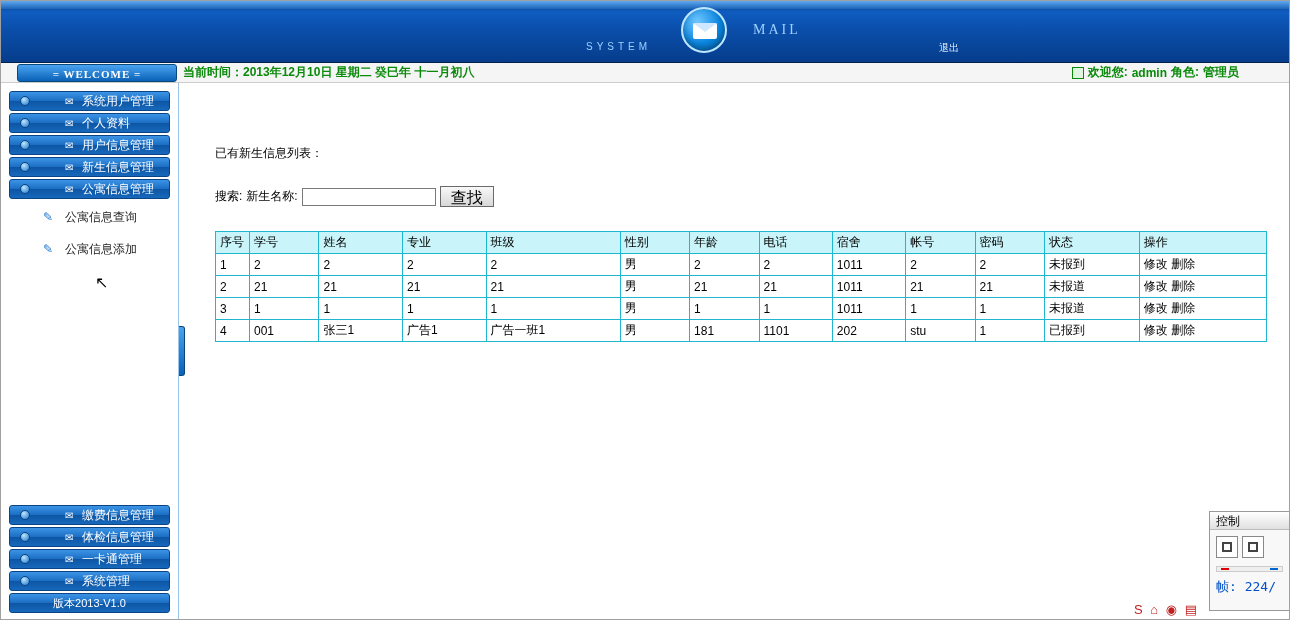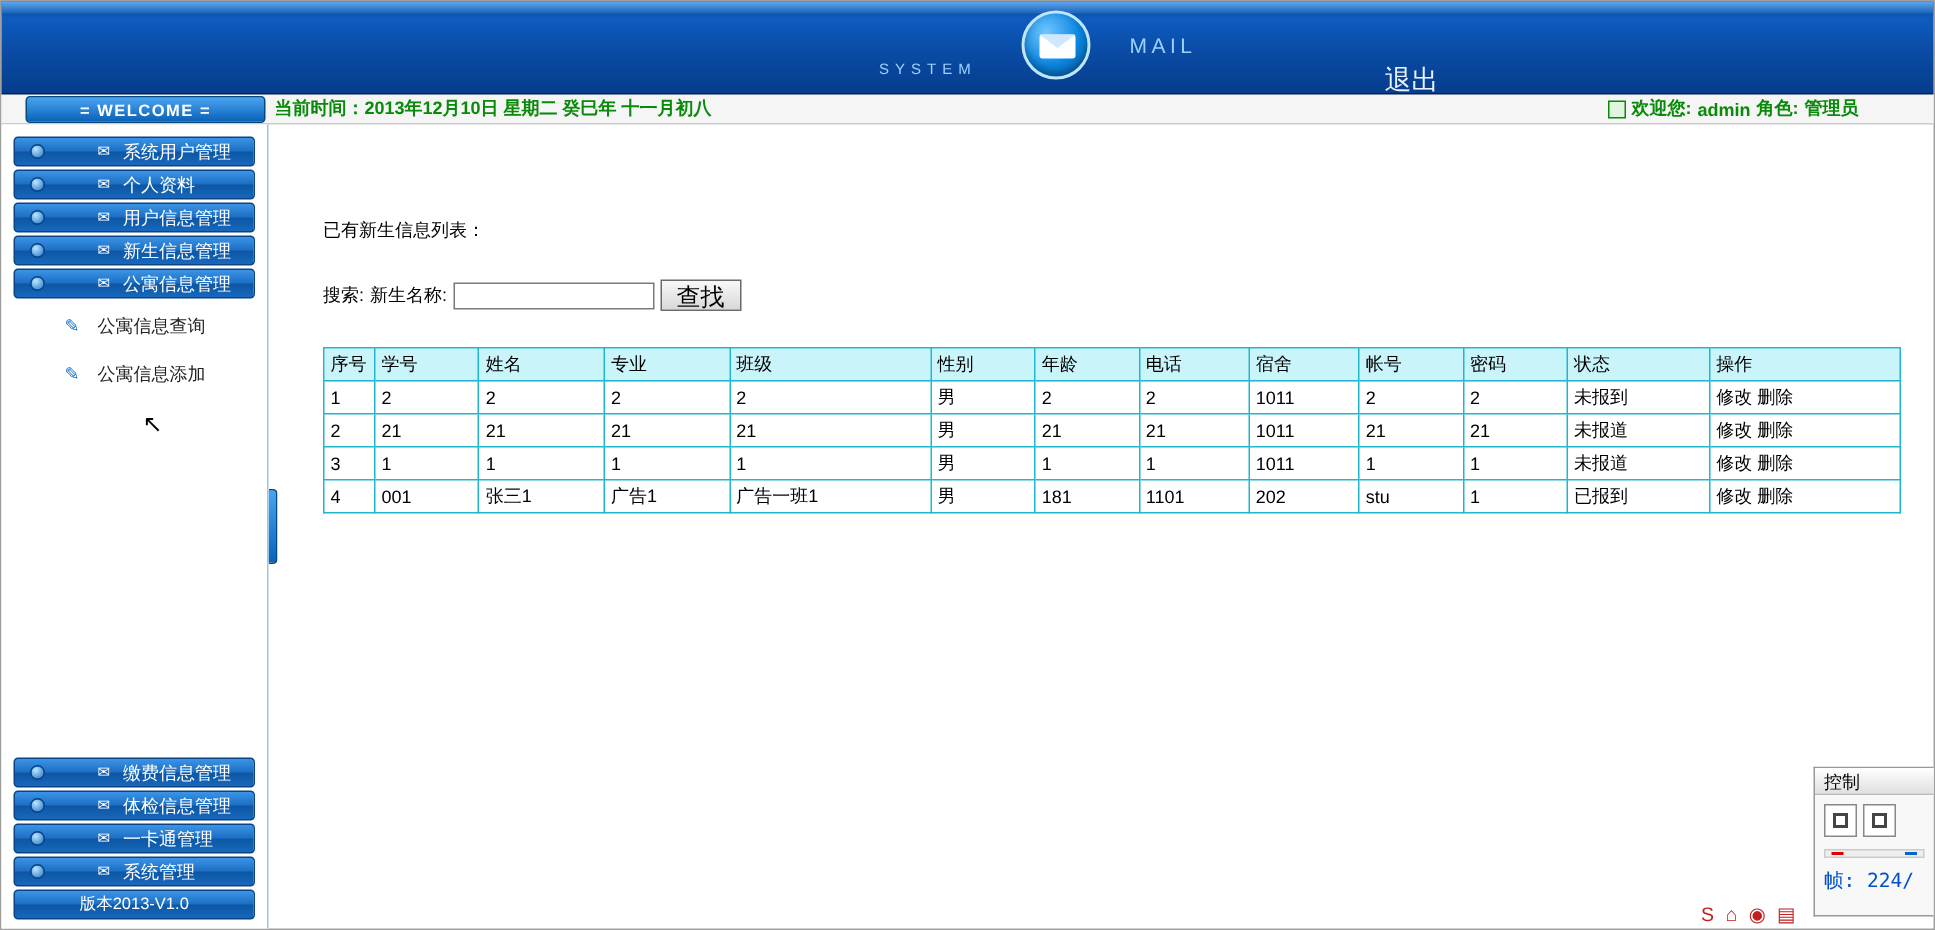--- a/index.html
+++ b/index.html
@@ -8,26 +8,26 @@
     
     
     .topbar { height: 62px; background: linear-gradient(180deg, #0b3a7a 0%, #0f5cc0 18%, #0a4da8 50%, #063d8c 100%); position: relative; color: #fff; border-bottom: 1px solid #01214a; overflow: hidden; }
     .topbar::before { content: ""; position: absolute; top: 0; left: 0; right: 0; height: 8px; background: linear-gradient(180deg,#5fa8f0,#1b63b6); }
     .app-title { font-size: 26px; font-weight: bold; position: absolute; left: 120px; top: 18px; text-shadow: 1px 1px 2px #000; letter-spacing: 2px; font-family: "SimHei","Microsoft YaHei"; }
     .sys-label { position: absolute; left: 585px; top: 40px; font-size: 10px; letter-spacing: 4px; color: #9cd0ff; }
     .mail-wrap { position: absolute; left: 680px; top: 6px; display: flex; align-items: center; gap: 8px; }
     .mail-circle { width: 46px; height: 46px; border-radius: 50%; background: radial-gradient(circle at 35% 30%, #6fc6ff, #0a86e0 55%, #045aa0); border: 2px solid #bfe6ff; position: relative; box-shadow: inset 0 -3px 6px rgba(0,0,0,.3); }
     .mail-env { position: absolute; left: 10px; top: 14px; width: 24px; height: 16px; background: #fff; border-radius: 2px; }
     .mail-env::after { content: ""; position: absolute; left: 0; top: 0; border-left: 12px solid transparent; border-right: 12px solid transparent; border-top: 9px solid #cfe7ff; }
-    .mail-text { font-size: 14px; color: #9cd0ff; letter-spacing: 3px; font-family: Liberation Sans, sans-serif; padding-left: 18px; }
-    .logout { position: absolute; right: 330px; top: 40px; color: #e8f3ff; cursor: pointer; font-size: 18px; }
+    .mail-text { font-size: 14px; color: #9cd0ff; letter-spacing: 3px; font-family: Liberation Serif, serif; padding-left: 18px; }
+    .logout { position: absolute; right: 330px; top: 40px; color: #e8f3ff; cursor: pointer; font-size: 10px; }
     
     
     .infostrip { height: 20px; background: #f5f5f5; border-bottom: 1px solid #ccc; display: flex; align-items: center; font-size: 12px; }
-    .welcome-pill { width: 160px; height: 18px; margin-left: 16px; background: linear-gradient(180deg,#4aa3f0,#0a62b8); border-radius: 3px; color: #fff; text-align: center; line-height: 18px; font-size: 11px; letter-spacing: 1px; font-weight: bold; border: 1px solid #07497d; }
+    .welcome-pill { width: 160px; height: 18px; margin-left: 16px; background: linear-gradient(180deg,#4aa3f0,#0a62b8); border-radius: 3px; color: #fff; text-align: center; line-height: 18px; font-size: 11px; letter-spacing: 1px; font-weight: bold; border: 1px solid #07497d; font-family: Liberation Serif, serif; }
     .time-label { margin-left: 6px; color: #0a8a0a; font-weight: bold; }
     .info-right { margin-left: auto; margin-right: 50px; color: #0a8a0a; font-weight: bold; display: flex; align-items: center; gap: 4px; }
     .doc-icon { display: inline-block; width: 12px; height: 12px; border: 1px solid #0a8a0a; background: #e0f5e0; position: relative; }
     
     
     .body { display: flex; height: calc(100% - 82px); }
     .sidebar { width: 178px; background: #fff; border-right: 1px solid #9cc4e6; padding: 8px 8px 0 8px; display: flex; flex-direction: column; }
     .side-spacer { flex: 1; }
     .nav-item { height: 20px; margin-bottom: 2px; background: linear-gradient(180deg,#3c94e6 0%,#1c6fc4 48%,#0d56a4 52%,#1768bc 100%); border: 1px solid #0a4485; border-radius: 3px; display: flex; align-items: center; padding-left: 50px; color: #fff; cursor: pointer; position: relative; font-size: 12px; }
     .nav-item .dot { position: absolute; left: 10px; top: 4px; width: 10px; height: 10px; border-radius: 50%; background: radial-gradient(circle at 35% 30%,#bfe6ff,#1a74c8); border: 1px solid #0a4485; }

